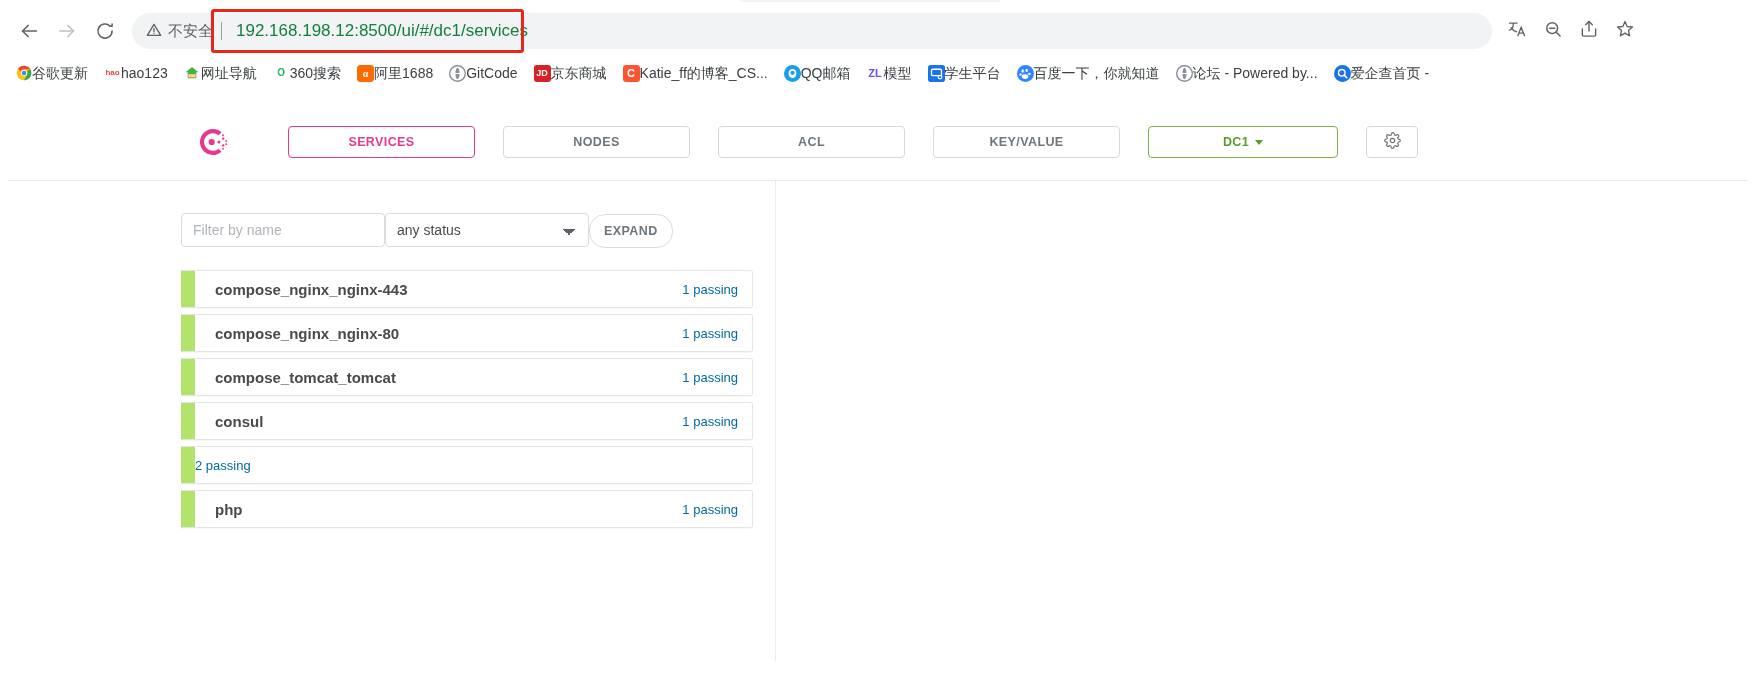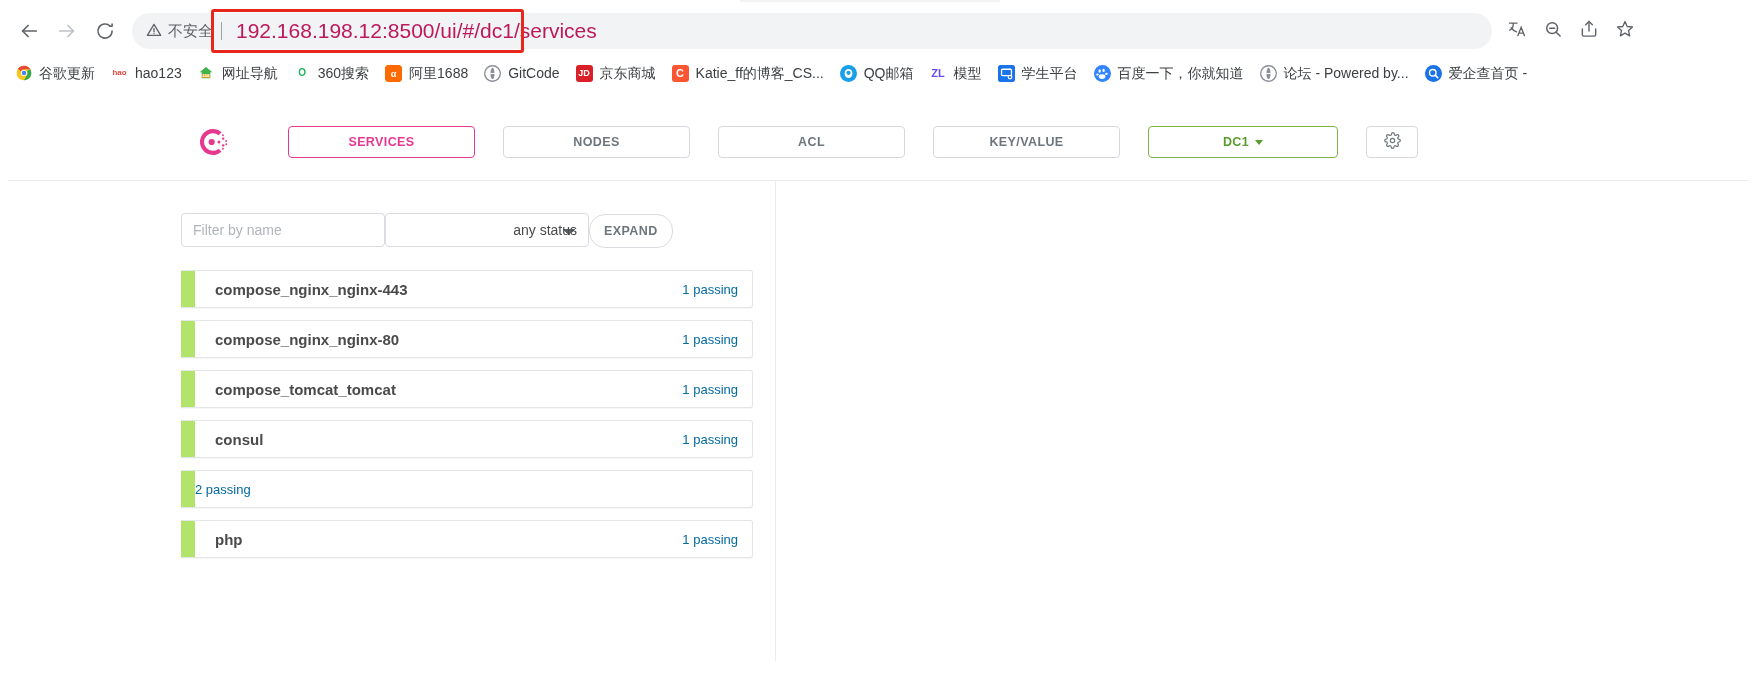--- a/index.html
+++ b/index.html
@@ -74,22 +74,22 @@
     background: #9aa0a6;
     margin: 0 2px 0 8px;
   }
   .url-wrap {
     flex: 1 1 auto;
     display: flex; align-items: center;
     padding-left: 12px;
     min-width: 0;
   }
   .url-text {
-    font-size: 21px;
-    color: #be185d;
+    font-size: 17px;
+    color: #15803d;
     white-space: nowrap;
     overflow: hidden;
     text-overflow: ellipsis;
     text-align: right;
   }
 
   
   .url-annotation {
     position: absolute;
     left: 211px; top: 3px;
@@ -120,21 +120,20 @@
     display: flex;
     align-items: center;
     padding: 0 8px;
     gap: 2px;
     background: #ffffff;
     overflow: hidden;
     white-space: nowrap;
   }
   .bm {
     display: flex; align-items: center;
-    gap: 7px;
     padding: 4px 7px;
     border-radius: 4px;
     font-size: 14px;
     color: #3c4043;
     cursor: pointer;
     flex: 0 0 auto;
   }
   .bm-ico {
     width: 17px; height: 17px;
     flex: 0 0 auto;
@@ -277,21 +276,20 @@
     appearance: none;
     -webkit-appearance: none;
     background-image:
       linear-gradient(45deg, transparent 50%, #5c6268 50%),
       linear-gradient(135deg, #5c6268 50%, transparent 50%);
     background-position:
       calc(100% - 19px) 15px,
       calc(100% - 13px) 15px;
     background-size: 6px 6px, 6px 6px;
     background-repeat: no-repeat;
-    text-align: right;
   }
   .expand-btn {
     height: 34px;
     padding: 0 14px;
     border: 1px solid #d9dde1;
     border-radius: 16px;
     background: #fff;
     font-size: 12.5px;
     font-weight: bold;
     letter-spacing: 0.4px;
@@ -301,21 +299,21 @@
     margin-top: 3px;
   }
 
   .service-list {
     margin-top: 22px;
   }
   .service-row {
     display: flex;
     align-items: stretch;
     height: 38px;
-    margin-bottom: 12px;
+    margin-bottom: 6px;
     background: #fff;
     border: 1px solid #e3e5e7;
     border-left: none;
     border-radius: 0 3px 3px 0;
     box-shadow: 0 1px 0 rgba(0,0,0,0.03);
     cursor: pointer;
     position: relative;
     text-align: right;
   }
   .status-bar {

